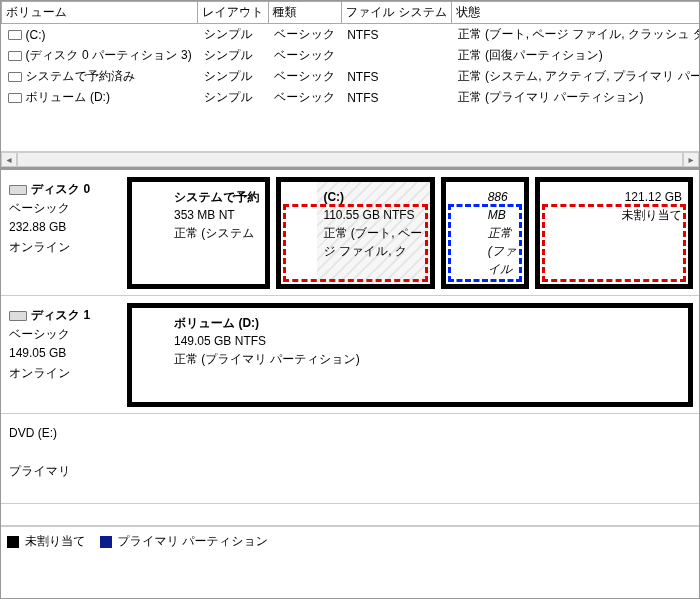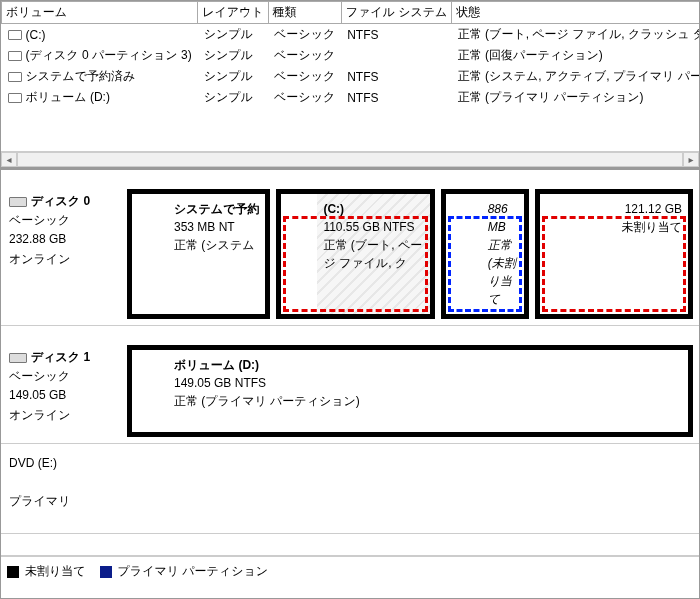--- a/index.html
+++ b/index.html
@@ -56,21 +56,21 @@
     font-size: 10px;
   }
   .hscroll .track { flex: 1; background: #f0f0f0; border:1px solid #ccc;}
   
   .disk-region {
     border-top: 3px solid #999;
   }
   .disk-row {
     display: flex;
     border-bottom: 1px solid #ccc;
-    padding: 18px 6px 6px 6px;
+    padding: 6px 6px 6px 6px;
     gap: 6px;
     min-height: 118px;
   }
   .disk-header {
     width: 114px;
     padding: 4px 4px 4px 2px;
     line-height: 1.6;
   }
   .disk-header .dname { font-weight: bold; }
   .disk-icon {
@@ -212,21 +212,21 @@
               <div class="ptitle">(C:)</div>
               <div>110.55 GB NTFS</div>
               <div>正常 (ブート, ページ ファイル, ク</div>
             </div>
             <div class="hi hi-red" style="inset: 22px 2px 2px;"></div>
           </div>
           <div class="part " style="flex: 10 1 0%; font-style: italic;">
             <div class="capbar"></div>
             <div class="pbody">
               <div>886 MB</div>
-              <div>正常 (未割り当て</div>
+              <div>正常 (ファイル</div>
             </div>
             <div class="hi hi-blue" style="inset: 22px 2px 2px;"></div>
           </div>
           <div class="part unalloc" style="flex: 19 1 0%; text-align: right;">
             <div class="capbar"></div>
             <div class="pbody">
               <div>121.12 GB</div>
               <div>未割り当て</div>
             </div>
             <div class="hi hi-red" style="inset: 22px 2px 2px;"></div>

